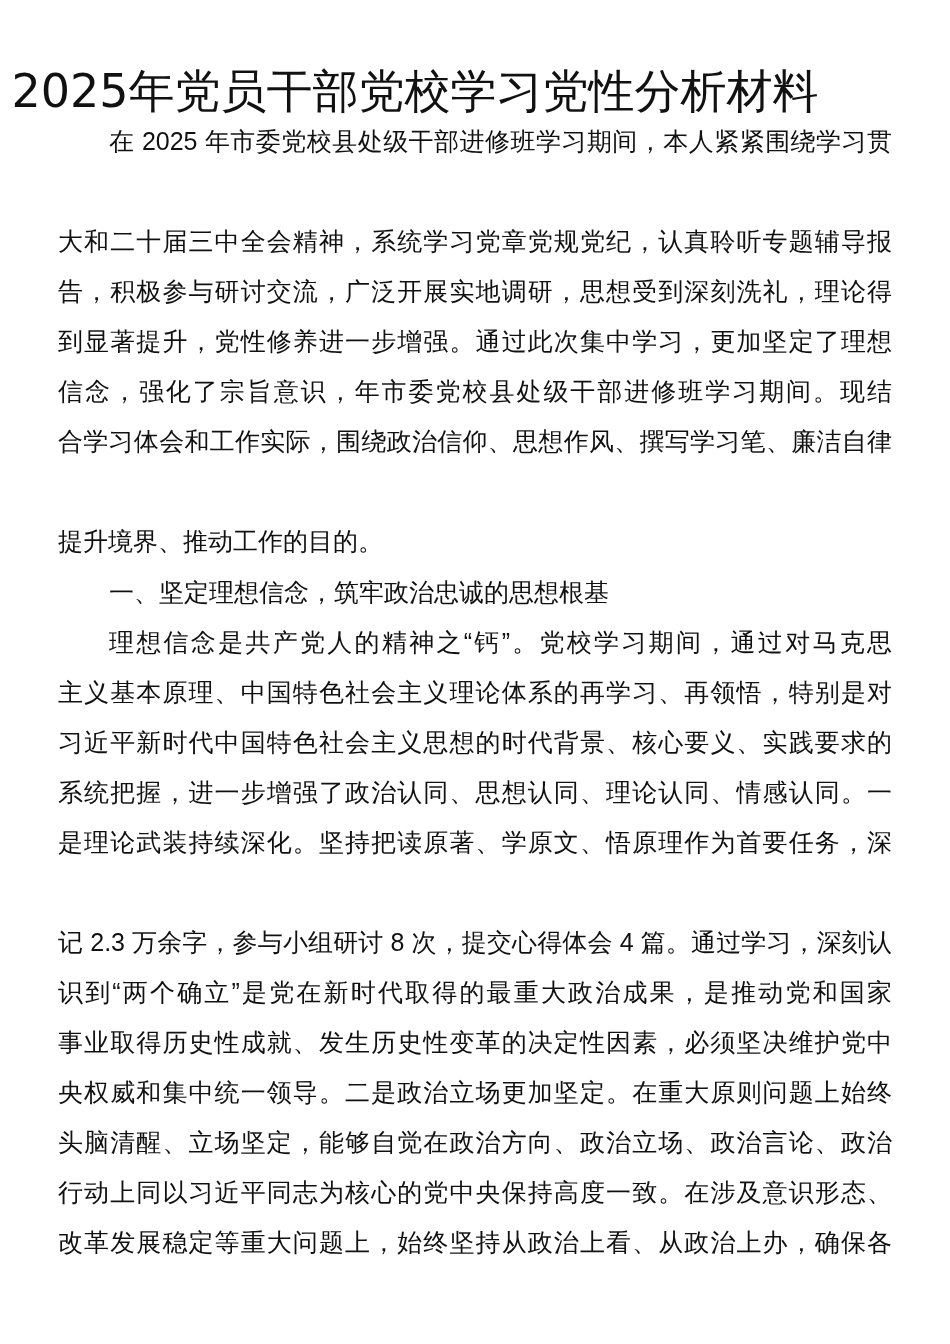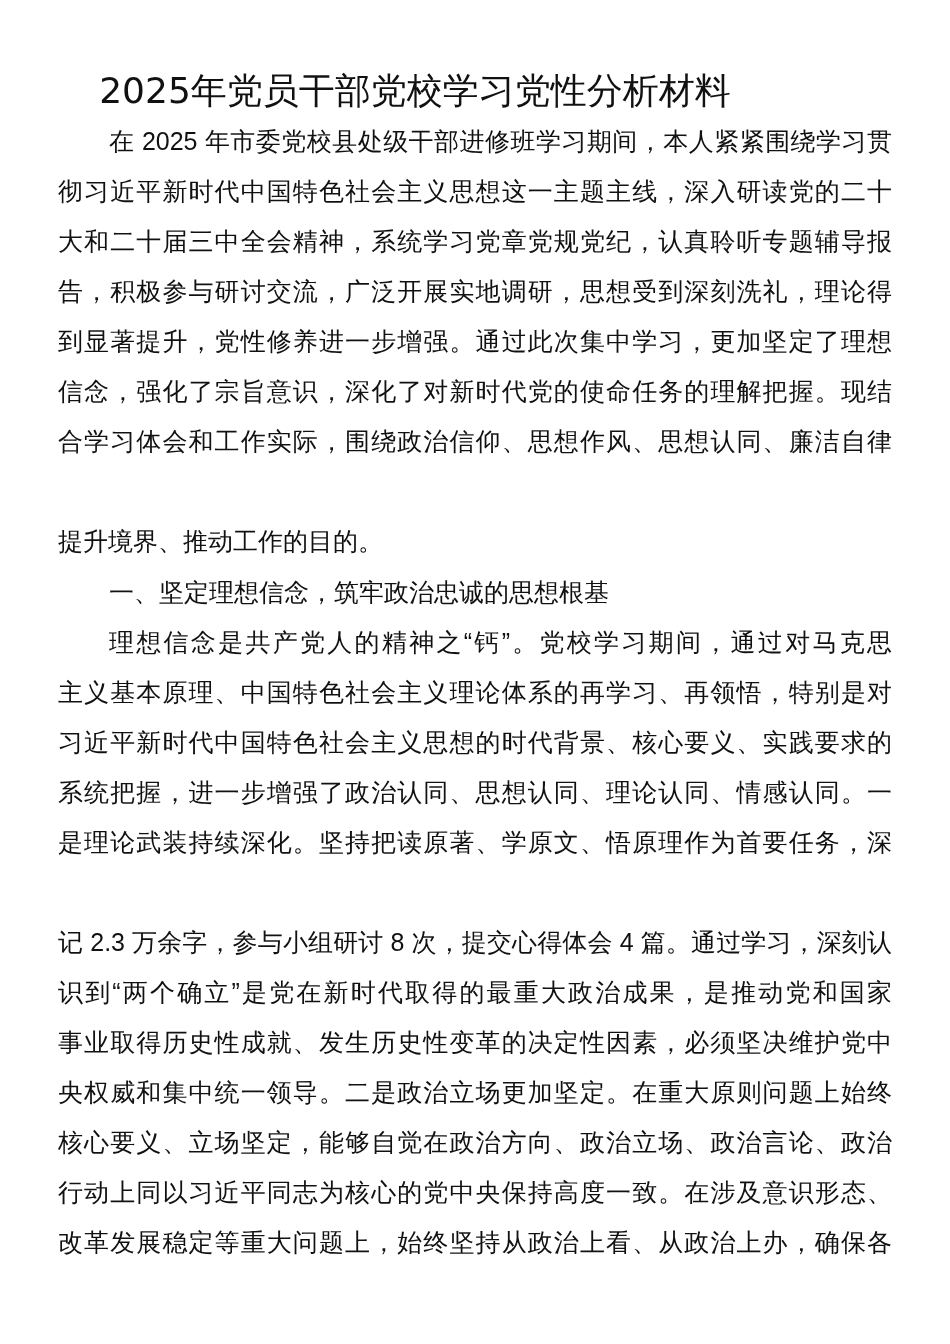--- a/index.html
+++ b/index.html
@@ -2,54 +2,53 @@
 <html><head>
 <meta charset="utf-8">
 <style>
   html, body { margin: 0; padding: 0; background: #ffffff; }
   body { width: 950px; height: 1344px; position: relative; overflow: hidden; }
   .page {
     position: absolute; left: 0; top: 0; width: 950px; height: 1344px; background: #ffffff;
   }
   .title {
     position: absolute; left: 0; top: 68px; width: 830px; text-align: center;
-    font-family: "DejaVu Sans", sans-serif; font-size: 36px; line-height: 46px;
+    font-family: "DejaVu Sans", sans-serif; font-size: 46px; line-height: 46px;
     color: #111111; letter-spacing: 0px; white-space: nowrap;
   }
   .line {
     position: absolute; left: 58px; width: 834px;
     font-family: Liberation Sans, sans-serif; font-size: 25px; line-height: 34px;
     color: #111111; white-space: nowrap; text-align: justify; text-align-last: justify;
   }
   .line.last { text-align-last: left; }
   .line.indent { left: 109px; width: 783px; }
   .line.heading { text-align-last: left; }
 </style>
 </head>
 <body>
 
 <div class="page">
   <div class="title">2025年党员干部党校学习党性分析材料</div>
 
   <div class="line indent" style="top:124px">在 2025 年市委党校县处级干部进修班学习期间，本人紧紧围绕学习贯</div>
-  <div class="line" style="top:174px">彻习近平新时代中国特色社会主义思想这一主题主线，深入研读党的二十</div>
   <div class="line" style="top:224px">大和二十届三中全会精神，系统学习党章党规党纪，认真聆听专题辅导报</div>
   <div class="line" style="top:274px">告，积极参与研讨交流，广泛开展实地调研，思想受到深刻洗礼，理论得</div>
   <div class="line" style="top:324px">到显著提升，党性修养进一步增强。通过此次集中学习，更加坚定了理想</div>
-  <div class="line" style="top:374px">信念，强化了宗旨意识，深化了对新时代党的使命任务的理解把握。现结</div>
-  <div class="line" style="top:424px">合学习体会和工作实际，围绕政治信仰、思想作风、思想认同、廉洁自律</div>
+  <div class="line" style="top:374px">信念，强化了宗旨意识，年市委党校县处级干部进修班学习期间。现结</div>
+  <div class="line" style="top:424px">合学习体会和工作实际，围绕政治信仰、思想作风、撰写学习笔、廉洁自律</div>
   <div class="line last" style="top:524px">提升境界、推动工作的目的。</div>
 
   <div class="line indent heading" style="top:575px">一、坚定理想信念，筑牢政治忠诚的思想根基</div>
 
   <div class="line indent" style="top:625px">理想信念是共产党人的精神之“钙”。党校学习期间，通过对马克思</div>
   <div class="line" style="top:675px">主义基本原理、中国特色社会主义理论体系的再学习、再领悟，特别是对</div>
   <div class="line" style="top:725px">习近平新时代中国特色社会主义思想的时代背景、核心要义、实践要求的</div>
   <div class="line" style="top:775px">系统把握，进一步增强了政治认同、思想认同、理论认同、情感认同。一</div>
   <div class="line" style="top:825px">是理论武装持续深化。坚持把读原著、学原文、悟原理作为首要任务，深</div>
   <div class="line" style="top:925px">记 2.3 万余字，参与小组研讨 8 次，提交心得体会 4 篇。通过学习，深刻认</div>
   <div class="line" style="top:975px">识到“两个确立”是党在新时代取得的最重大政治成果，是推动党和国家</div>
   <div class="line" style="top:1025px">事业取得历史性成就、发生历史性变革的决定性因素，必须坚决维护党中</div>
   <div class="line" style="top:1075px">央权威和集中统一领导。二是政治立场更加坚定。在重大原则问题上始终</div>
-  <div class="line" style="top:1125px">核心要义、立场坚定，能够自觉在政治方向、政治立场、政治言论、政治</div>
+  <div class="line" style="top:1125px">头脑清醒、立场坚定，能够自觉在政治方向、政治立场、政治言论、政治</div>
   <div class="line" style="top:1175px">行动上同以习近平同志为核心的党中央保持高度一致。在涉及意识形态、</div>
   <div class="line" style="top:1225px">改革发展稳定等重大问题上，始终坚持从政治上看、从政治上办，确保各</div>
 </div>
 
 </body></html>

